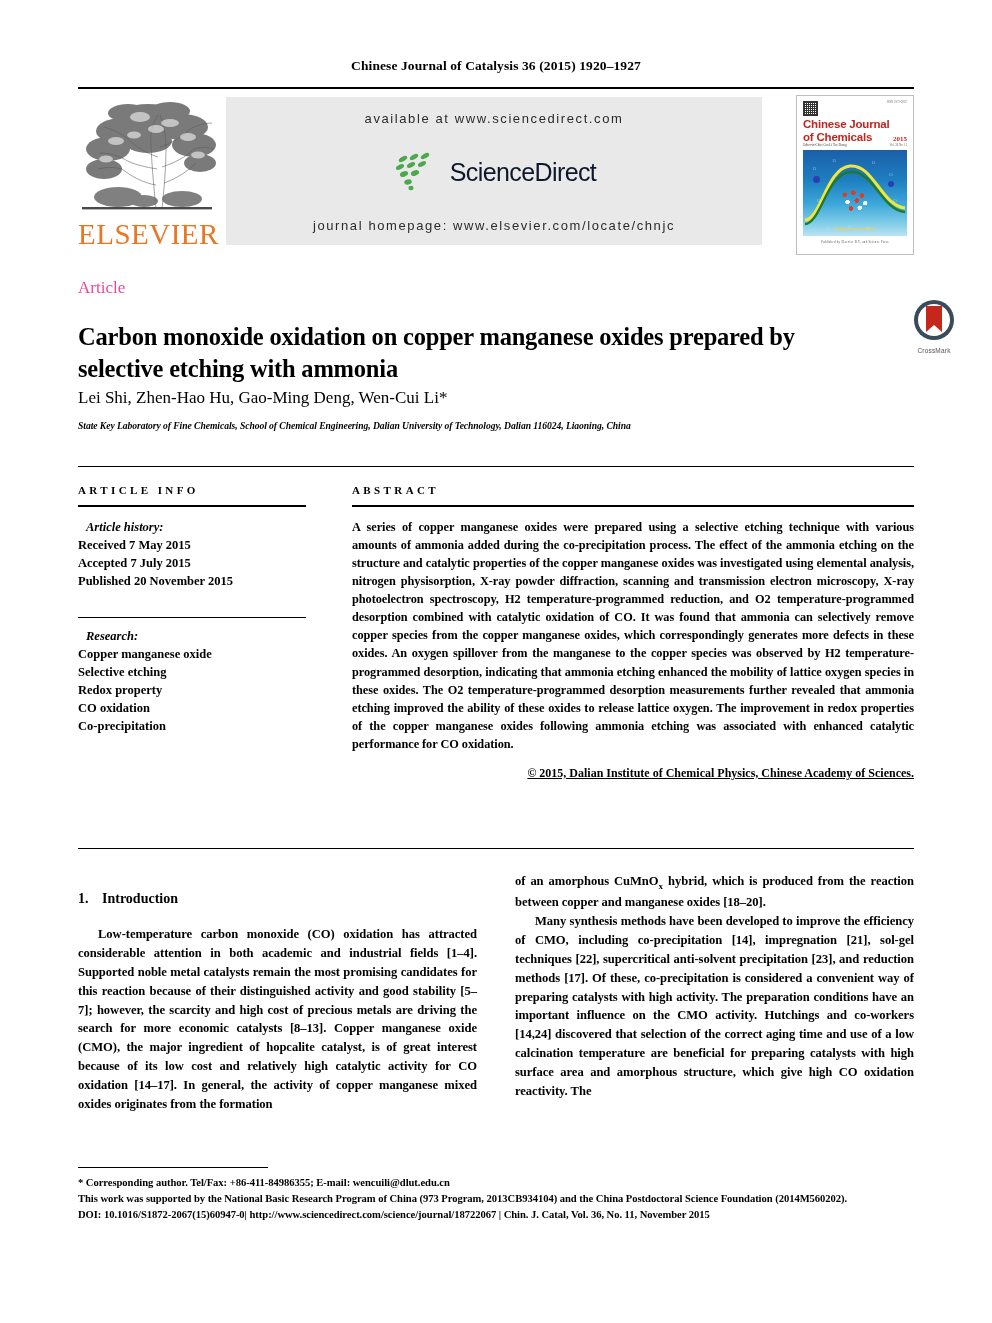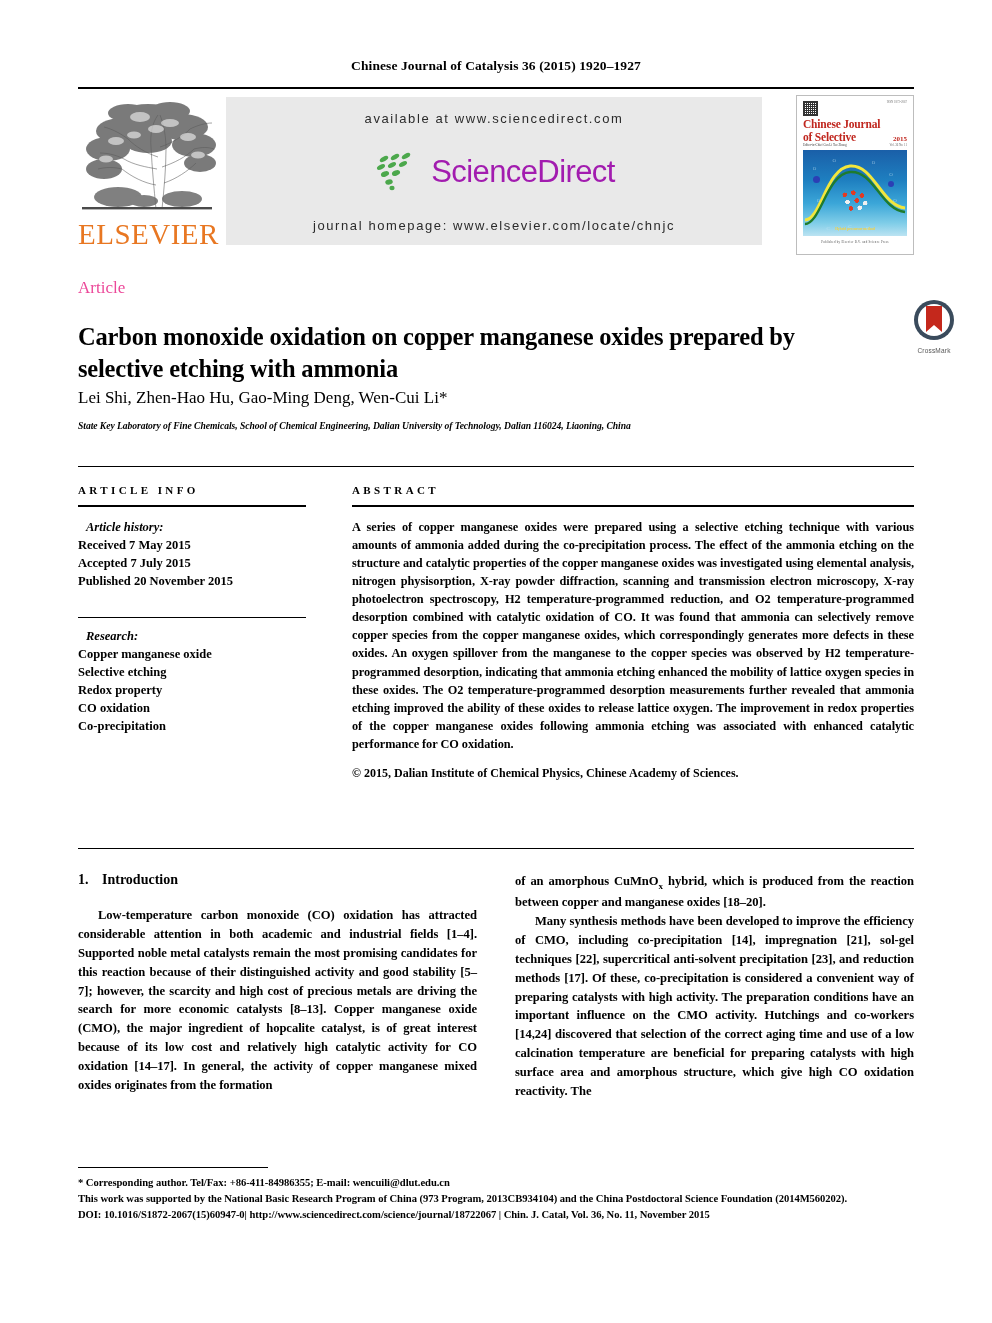--- a/index.html
+++ b/index.html
@@ -88,22 +88,22 @@
     color: #2b2b2b;
     letter-spacing: 1.6px;
   }
   .sd-logo {
     display: flex;
     align-items: center;
     gap: 6px;
   }
   .sd-word {
     font-family: "Liberation Sans", sans-serif;
-    font-size: 31px;
-    color: #a21caf;
+    font-size: 25px;
+    color: #0f172a;
     letter-spacing: -0.6px;
   }
 
   
   .cover {
     position: absolute;
     right: 0;
     top: 6px;
     width: 118px;
     height: 160px;
@@ -117,21 +117,21 @@
   .cover-stamp {
     width: 13px; height: 13px;
     background:
       repeating-linear-gradient(0deg,#333 0 1px,transparent 1px 2px),
       repeating-linear-gradient(90deg,#333 0 1px,transparent 1px 2px);
     border: 1px solid #333;
   }
   .cover-tinytext { font-size: 3px; color: #777; line-height: 1.2; text-align:right; }
   .cover-title {
     color: #C0261E;
-    font-family: Liberation Serif, serif;
+    font-family: Liberation Sans, sans-serif;
     font-weight: bold;
     font-size: 11.5px;
     line-height: 1.02;
     margin-top: 3px;
     letter-spacing: -0.2px;
   }
   .cover-subrow { display:flex; justify-content:space-between; align-items:flex-end; margin-top:1px; }
   .cover-eds { font-size: 3.2px; color: #444; line-height:1.25; }
   .cover-year { color:#C0261E; font-size: 7px; font-weight:bold; line-height:1; text-align:right; }
   .cover-issue { font-size: 3px; color:#666; text-align:right; }
@@ -257,22 +257,23 @@
     font-size: 12.3px;
     line-height: 1.47;
     text-align: justify;
     font-weight: bold;
     letter-spacing: -0.05px;
   }
   .copyline {
     margin-top: 12px;
     font-size: 12px;
     line-height: 1.45;
-    text-align: left;
-    font-weight: bold;
+    text-align: right;
+    font-weight: bold;
+    text-decoration: underline;
   }
   .rule-bottom {
     position: absolute;
     left: 78px; top: 848px;
     width: 836px; height: 0;
     border-top: 1px solid #000;
   }
 
   
   .body-cols {
@@ -281,20 +282,21 @@
     width: 836px;
     display: flex;
     gap: 38px;
   }
   .bcol { width: 399px; }
   .sec-num-head {
     font-family: "Liberation Serif", serif;
     font-weight: bold;
     font-size: 14px;
     margin-bottom: 18px;
+    margin-top: 19px;
   }
   .sec-num-head .num { display:inline-block; width: 24px; }
   .bodytext {
     font-size: 12.6px;
     line-height: 1.5;
     text-align: justify;
     font-weight: bold;
     letter-spacing: -0.05px;
   }
   .bodytext p { margin: 0; text-indent: 20px; }
@@ -401,21 +403,21 @@
       </div>
 
       <div class="cover">
         <div class="cover-toprow">
           <div class="cover-stamp"></div>
           <div class="cover-tinytext">ISSN 1872-2067</div>
         </div>
         <div class="cover-title">Chinese Journal</div>
         <div class="cover-subrow">
           <div>
-            <div class="cover-title" style="margin-top:0">of Selective</div>
+            <div class="cover-title" style="margin-top:0">of Chemicals</div>
             <div class="cover-eds">Editor-in-Chief    Can Li   Tao Zhang</div>
           </div>
           <div>
             <div class="cover-year">2015</div>
             <div class="cover-issue">Vol. 36  No. 11</div>
           </div>
         </div>
         <div class="cover-art">
           <svg class="cover-curve" viewBox="0 0 106 86" preserveAspectRatio="none">
             <path d="M2 70 C18 70 24 18 48 16 C72 14 80 56 104 58" stroke="#F2E63C" stroke-width="3" fill="none"></path>

